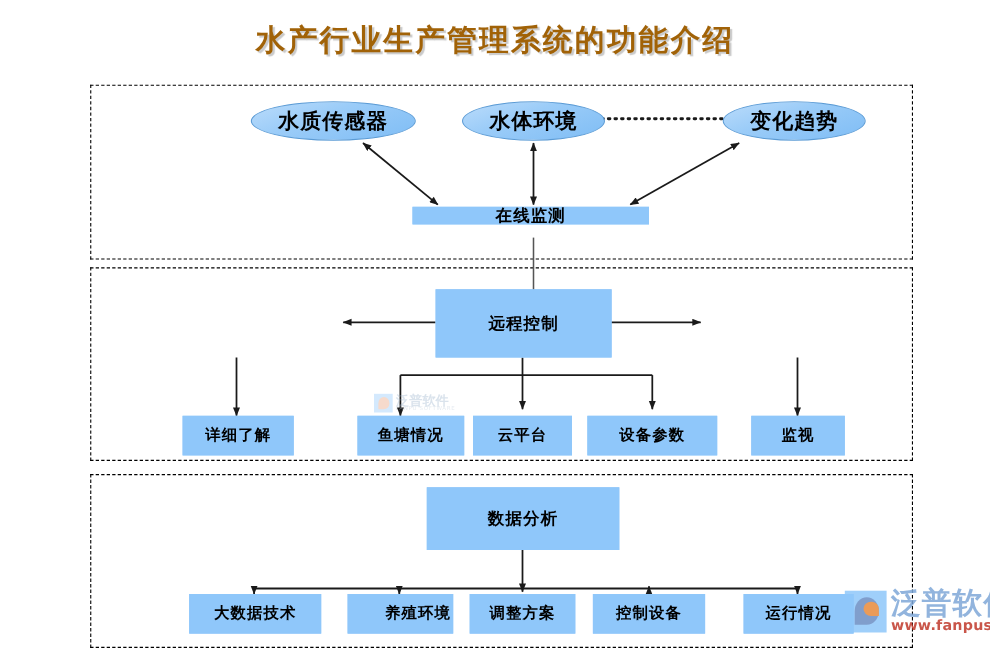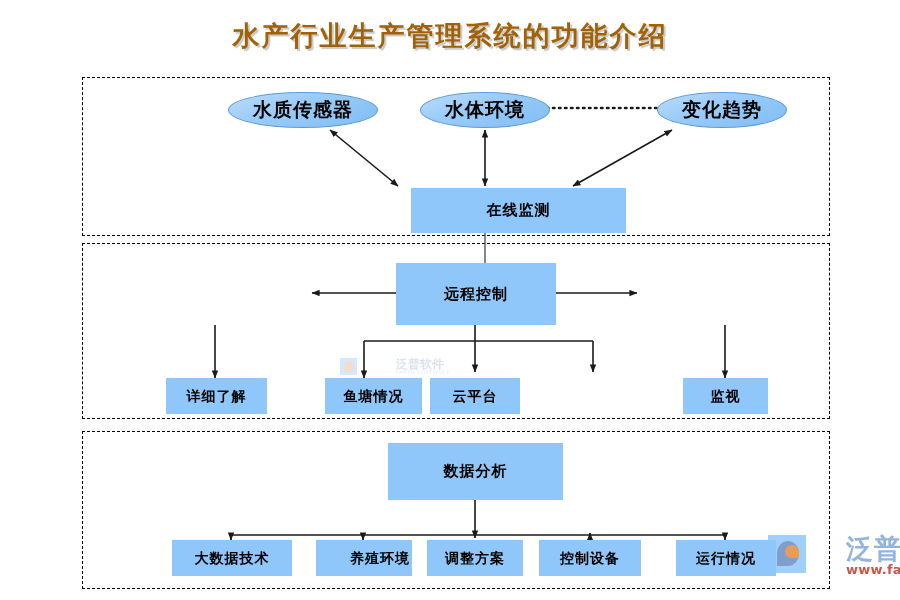--- a/index.html
+++ b/index.html
@@ -92,22 +92,21 @@
     z-index: 2;
     pointer-events: none;
   }
 
   
   .wm {
     position: absolute;
     z-index: 4;
     pointer-events: none;
     display: flex;
-    align-items: flex-start;
-    gap: 36px;
+    align-items: center;
   }
   #watermark-small { left: 340px; top: 358px; opacity: .38; }
   #watermark-small .wm-mark {
     width: 17px; height: 17px; margin-right: 3px;
     background: #8FC7FA;
     position: relative;
   }
   #watermark-small .wm-mark::after {
     content: "";
     position: absolute; left: 4px; top: 3px;
@@ -197,32 +196,33 @@
     <line x1="590" y1="535" x2="590" y2="533" stroke="#1a1a1a" stroke-width="1.6" marker-end="url(#ah)"></line>
     <line x1="725" y1="535" x2="725" y2="540" stroke="#1a1a1a" stroke-width="1.6" marker-end="url(#ah)"></line>
   </svg>
 
   <div class="ellipse" style="left:228px; top:92px; width:150px; height:36px;">水质传感器</div>
 
   <div class="ellipse" style="left:420px; top:92px; width:130px; height:36px;">水体环境</div>
 
   <div class="ellipse" style="left:657px; top:92px; width:130px; height:36px;">变化趋势</div>
 
-  <div class="node" style="left:375px; top:188px; width:215px; height:45px;margin-left:36px;">在线监测</div>
+  <div class="node" style="left:375px; top:188px; width:215px; height:16px;">在线监测</div>
 
 
   <div class="node" style="left:396px; top:263px; width:160px; height:62px;">远程控制</div>
 
 
   <div class="node small" style="left:166px; top:378px; width:101px; height:36px;">详细了解</div>
 
   <div class="node small" style="left:325px; top:378px; width:97px; height:36px;">鱼塘情况</div>
 
   <div class="node small" style="left:430px; top:378px; width:90px; height:36px;">云平台</div>
 
+  <div class="node small" style="left:534px; top:378px; width:118px; height:36px;">设备参数</div>
 
   <div class="node small" style="left:683px; top:378px; width:85px; height:36px;">监视</div>
 
   <div class="node" style="left:388px; top:443px; width:175px; height:57px;">数据分析</div>
 
   <div class="node small" style="left:172px; top:540px; width:120px; height:36px;">大数据技术</div>
 
   <div class="node small" style="left:316px; top:540px; width:96px; height:36px;padding-left:32px;">养殖环境</div>
 
   <div class="node small" style="left:427px; top:540px; width:96px; height:36px;">调整方案</div>

